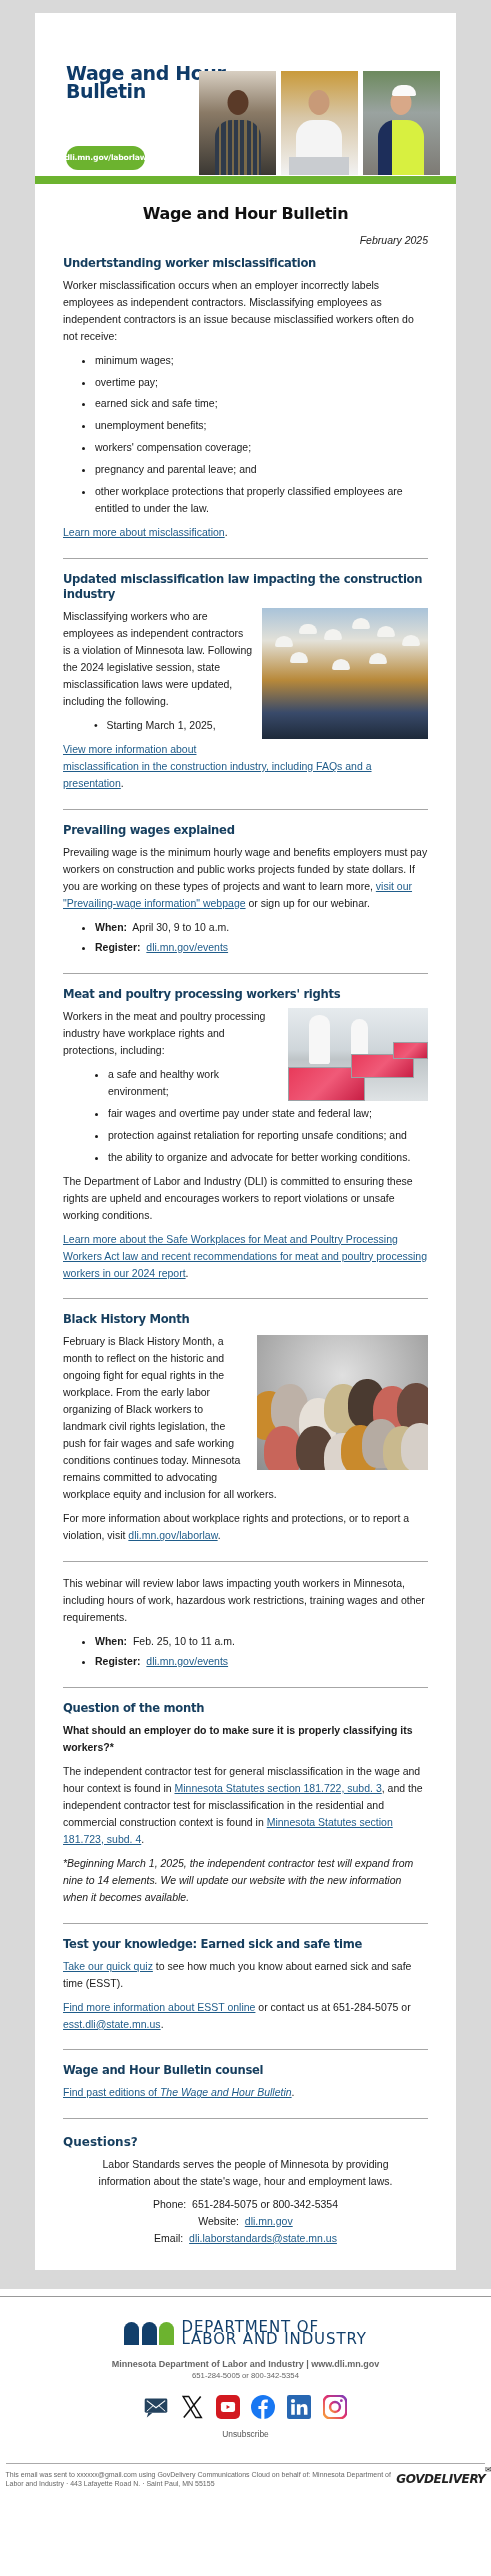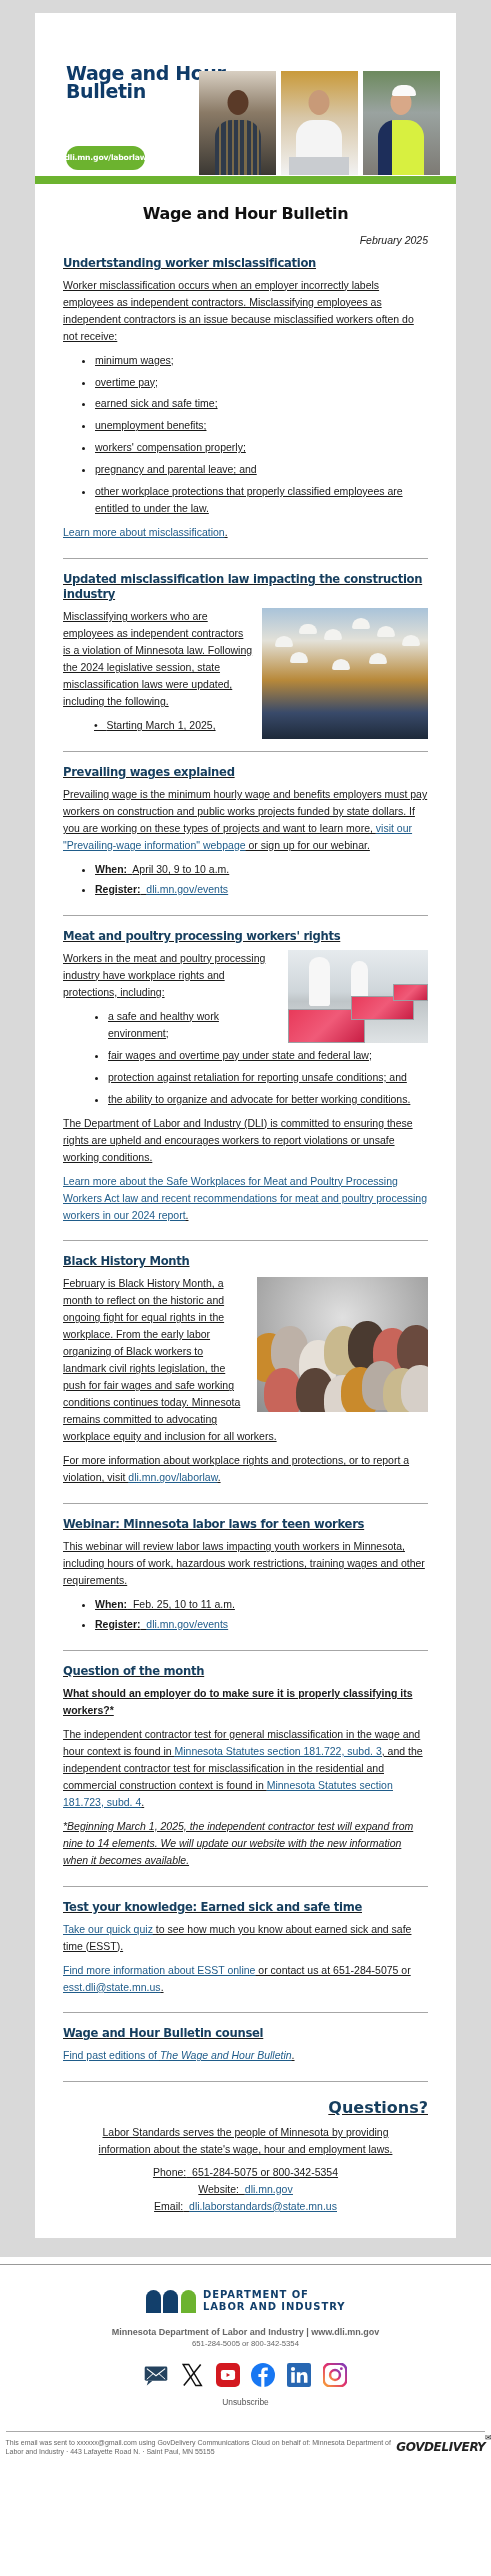--- a/index.html
+++ b/index.html
@@ -21,51 +21,51 @@
   .photo3 { background: linear-gradient(180deg,#6d8a5e 0%,#9aa3a0 40%,#7d7a74 100%); }
   .person { position: absolute; left: 50%; transform: translateX(-50%); }
   .head { width: 21px; height: 25px; border-radius: 50%; top: 19.7px; }
   .torso { width: 46px; height: 56px; border-radius: 17px 17px 0 0; top: 49px; }
   .green-bar { height: 8.4px; background: #6cb32f; }
 
   .content { padding: 19.7px 28px 14px 28px; }
   .main-title { text-align: center; font-family: "DejaVu Sans", sans-serif; font-weight: bold; font-size: 16px; color: #111; letter-spacing: -0.4px; margin-bottom: 11.2px; }
   .date { text-align: right; font-style: italic; font-size: 10.5px; color: #222; margin-bottom: 9.8px; }
 
-  .section { padding-bottom: 9.8px; text-decoration: underline; }
+  .section { padding-bottom: 9.8px; }
   .section + .section { border-top: 0.7px solid #a6a6a6; padding-top: 13px; }
   h2 { font-family: "DejaVu Sans", sans-serif; font-weight: bold; font-size: 11.6px; color: #163e5e; line-height: 15.4px; margin-bottom: 5.6px; letter-spacing: -0.3px; }
   p { font-size: 10.5px; line-height: 17px; margin-bottom: 7px; }
   ul.dots { list-style: disc; padding-left: 32px; margin-bottom: 7px; }
   ul.dots li { font-size: 10.5px; line-height: 17px; margin-bottom: 4.9px; }
   ul.tight li { margin-bottom: 2.8px; }
   .float-img { float: right; margin-left: 8.4px; margin-bottom: 4.2px; }
   .clear { clear: both; }
   b.label { font-weight: bold; text-align: center; }
 
   .img-construction { width: 166px; height: 131px; background: linear-gradient(180deg,#a9c3d9 0%,#e3e1d8 25%,#b8893a 55%,#394a6a 80%,#1e2a3a 100%); position: relative; overflow: hidden; margin-top: 0; }
   .hardhat { position: absolute; width: 18px; height: 10.5px; border-radius: 9px 9px 2.1px 2.1px; background: #f3f3f0; }
   .img-meat { width: 140px; height: 93px; background: linear-gradient(180deg,#e6ebee 0%,#cfd6da 45%,#bfc5c8 55%,#dfe3e5 100%); position: relative; overflow: hidden; }
   .tray { position: absolute; background: linear-gradient(135deg,#e83a5a,#f05a78,#c81e44); border: 1.4px solid #9aa0a4; }
   .img-heads { width: 171px; height: 135px; background: radial-gradient(circle at 50% 30%, #e0e0e0, #8d8d8d); position: relative; overflow: hidden; }
   .silhouette { position: absolute; width: 37px; height: 49px; border-radius: 50% 45% 30% 40%; }
 
   .center { text-align: center; }
-  .q-title { text-align: right; font-family: "DejaVu Sans", sans-serif; font-weight: bold; font-size: 16px; color: #163e5e; margin: 2.8px 0 7px 0; }
+  .q-title { text-align: left; font-family: "DejaVu Sans", sans-serif; font-weight: bold; font-size: 12px; color: #163e5e; margin: 2.8px 0 7px 0; }
   .center p { margin-bottom: 5.6px; text-align: center; }
   .contact-line { font-size: 10.5px; line-height: 17px; text-align: center; }
 
   
   .footer-rule { border-top: 0.7px solid #999; margin-top: 7px; }
   .footer { text-align: center; padding-top: 24px; }
   .logo { display: inline-flex; align-items: center; gap: 7px; }
   .logo-mark { display: flex; align-items: flex-end; gap: 2.1px; height: 22.5px; }
   .hump { width: 15.4px; height: 22.5px; background: #123f6b; border-radius: 7.7px 7.7px 0 0; }
   .hump.green { background: #6cb32f; }
-  .logo-text { font-family: "DejaVu Sans", sans-serif; font-weight: bold; color: #123f6b; font-size: 10px; line-height: 12px; letter-spacing: 0.9px; text-align: left; }
+  .logo-text { font-family: "DejaVu Sans", sans-serif; font-weight: normal; color: #123f6b; font-size: 15px; line-height: 12px; letter-spacing: 0.9px; text-align: left; }
   .org-line { margin-top: 12.6px; font-family: "Liberation Sans", sans-serif; font-weight: bold; font-size: 9px; color: #666; }
   .phone-line { font-size: 7.7px; color: #666; margin-top: 1.4px; }
   .social { display: flex; justify-content: center; gap: 11.2px; margin-top: 15.4px; }
   .soc { width: 24.6px; height: 24.6px; display: flex; align-items: center; justify-content: center; }
   .unsub { margin-top: 9.8px; font-size: 8.4px; color: #555; }
   .bottom-rule { border-top: 0.7px solid #aaa; margin: 24px 5.6px 0 5.6px; }
   .bottom { display: flex; justify-content: space-between; align-items: center; padding: 5.6px 5.6px 8.4px 5.6px; }
   .bottom-text { font-size: 7px; color: #666; line-height: 9px; width: 393px; }
   .govd { font-family: "DejaVu Sans", sans-serif; font-weight: bold; font-style: italic; font-size: 12px; color: #222; letter-spacing: -0.4px; position: relative; }
 </style>
@@ -105,21 +105,21 @@
       <div class="date">February 2025</div>
 
       <div class="section">
         <h2>Undertstanding worker misclassification</h2>
         <p>Worker misclassification occurs when an employer incorrectly labels employees as independent contractors. Misclassifying employees as independent contractors is an issue because misclassified workers often do not receive:</p>
         <ul class="dots">
           <li>minimum wages;</li>
           <li>overtime pay;</li>
           <li>earned sick and safe time;</li>
           <li>unemployment benefits;</li>
-          <li>workers' compensation properly;</li>
+          <li>workers' compensation coverage;</li>
           <li>pregnancy and parental leave; and</li>
           <li>other workplace protections that properly classified employees are entitled to under the law.</li>
         </ul>
         <p><a href="#">Learn more about misclassification</a><span>.</span></p>
       </div>
 
       <div class="section">
         <h2>Updated misclassification law impacting the construction industry</h2>
         <div class="float-img img-construction">
           <div class="hardhat" style="left:12.6px;top:28px;"></div>
@@ -129,20 +129,21 @@
           <div class="hardhat" style="left:115px;top:18px;"></div>
           <div class="hardhat" style="left:140px;top:27px;"></div>
           <div class="hardhat" style="left:28px;top:44px;"></div>
           <div class="hardhat" style="left:70px;top:51px;"></div>
           <div class="hardhat" style="left:107px;top:45px;"></div>
         </div>
         <p>Misclassifying workers who are employees as independent contractors is a violation of Minnesota law. Following the 2024 legislative session, state misclassification laws were updated, including the following.</p>
         <div style="padding-left:31px;margin-bottom:7px;">
           <p style="margin-bottom:0;">•&nbsp;&nbsp;&nbsp;<span>Starting March 1, 2025,</span></p>
         </div>
+        <p><a href="#">View more information about misclassification in the construction industry, including FAQs and a presentation</a><span>.</span></p>
       </div>
 
       <div class="section">
         <h2>Prevailing wages explained</h2>
         <p><span>Prevailing wage is the minimum hourly wage and benefits employers must pay workers on construction and public works projects funded by state dollars. If you are working on these types of projects and want to learn more, </span><a href="#">visit our "Prevailing-wage information" webpage</a><span> or sign up for our webinar.</span></p>
         <ul class="dots tight">
           <li><b class="label">When:</b>&nbsp; <span>April 30, 9 to 10 a.m.</span></li>
           <li><b class="label">Register:</b>&nbsp; <a href="#">dli.mn.gov/events</a></li>
         </ul>
       </div>
@@ -183,21 +184,20 @@
           <div class="silhouette" style="left:84px;top:90px;background:#c98a2c;"></div>
           <div class="silhouette" style="left:105px;top:84px;background:#b5aba2;"></div>
           <div class="silhouette" style="left:126px;top:91px;background:#c9b98e;"></div>
           <div class="silhouette" style="left:144px;top:88px;background:#d6cfc8;"></div>
         </div>
         <p>February is Black History Month, a month to reflect on the historic and ongoing fight for equal rights in the workplace. From the early labor organizing of Black workers to landmark civil rights legislation, the push for fair wages and safe working conditions continues today. Minnesota remains committed to advocating workplace equity and inclusion for all workers.</p>
         <p class="clear"><span>For more information about workplace rights and protections, or to report a violation, visit </span><a href="#">dli.mn.gov/laborlaw</a><span>.</span></p>
       </div>
 
       <div class="section">
-        <h2>Webinar:  Minnesota labor laws for teen workers</h2>
         <p>This webinar will review labor laws impacting youth workers in Minnesota, including hours of work, hazardous work restrictions, training wages and other requirements.</p>
         <ul class="dots tight">
           <li><b class="label">When:</b>&nbsp; <span>Feb. 25, 10 to 11 a.m.</span></li>
           <li><b class="label">Register:</b>&nbsp; <a href="#">dli.mn.gov/events</a></li>
         </ul>
       </div>
 
       <div class="section">
         <h2>Question of the month</h2>
         <p style="font-weight:bold;">What should an employer do to make sure it is properly classifying its workers?*</p>

